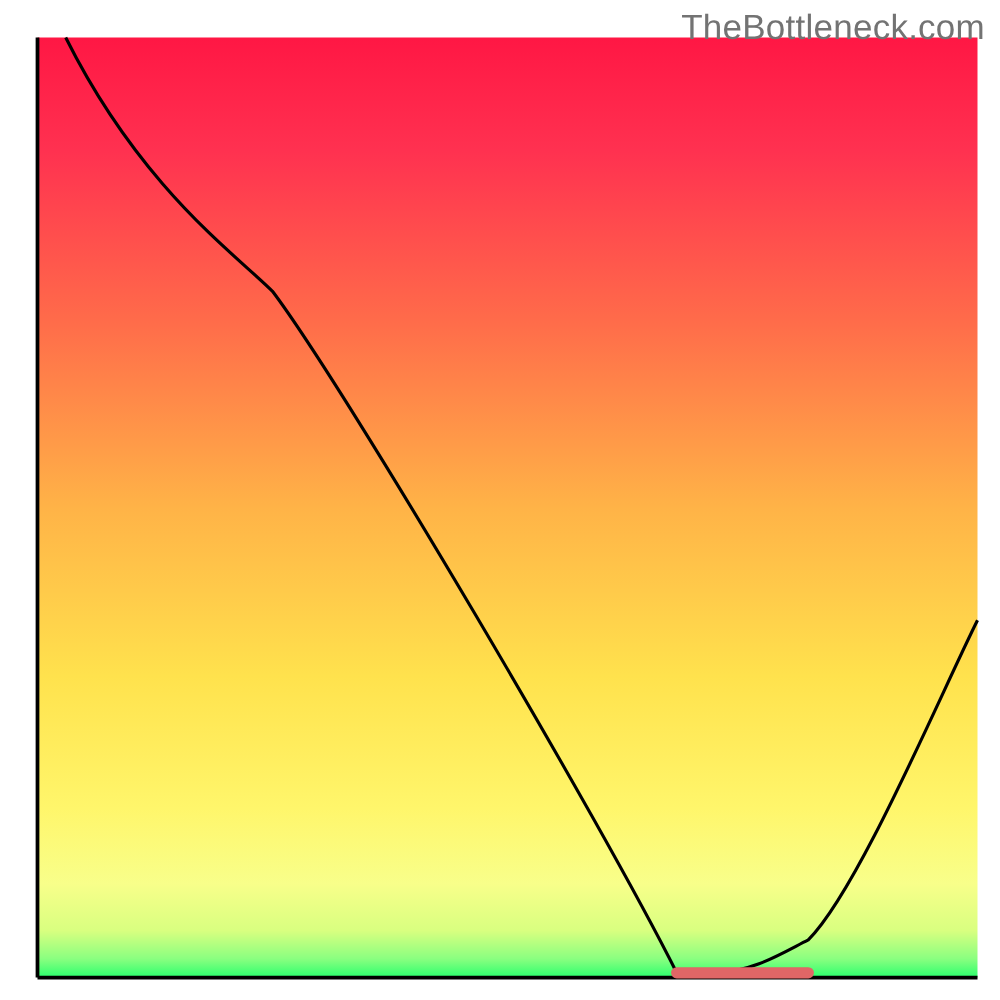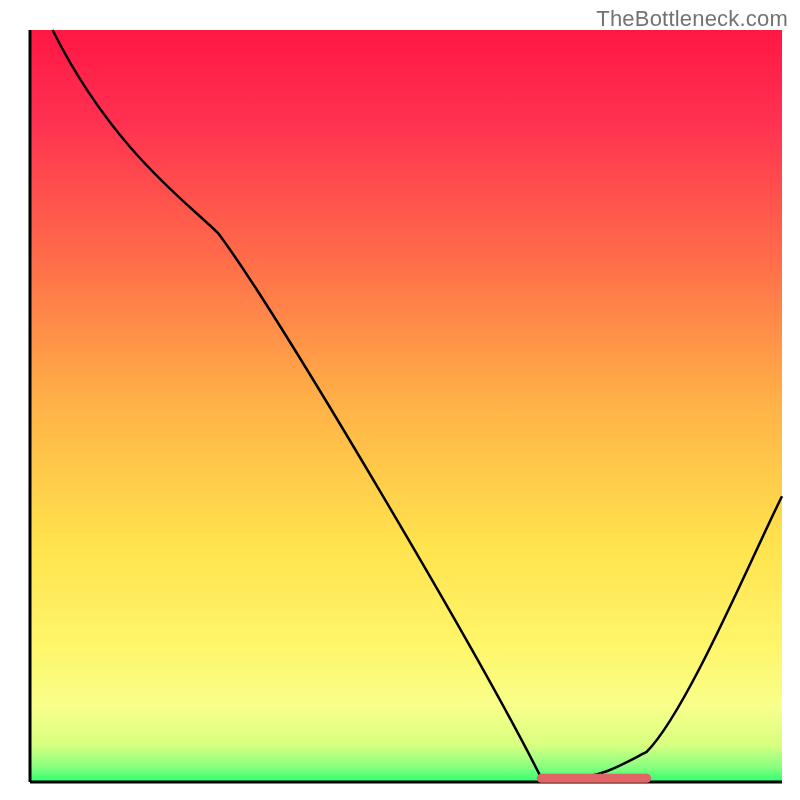--- a/index.html
+++ b/index.html
@@ -12,21 +12,21 @@
   }
   .chart-container {
     position: relative;
     width: 800px;
     height: 800px;
   }
   .watermark {
     position: absolute;
     top: 6px;
     right: 12px;
-    font-size: 22px;
+    font-size: 28px;
     color: #737373;
     font-family: Arial, sans-serif;
     letter-spacing: 0.2px;
   }
   svg {
     display: block;
   }
 </style>
 </head>
 <body>

